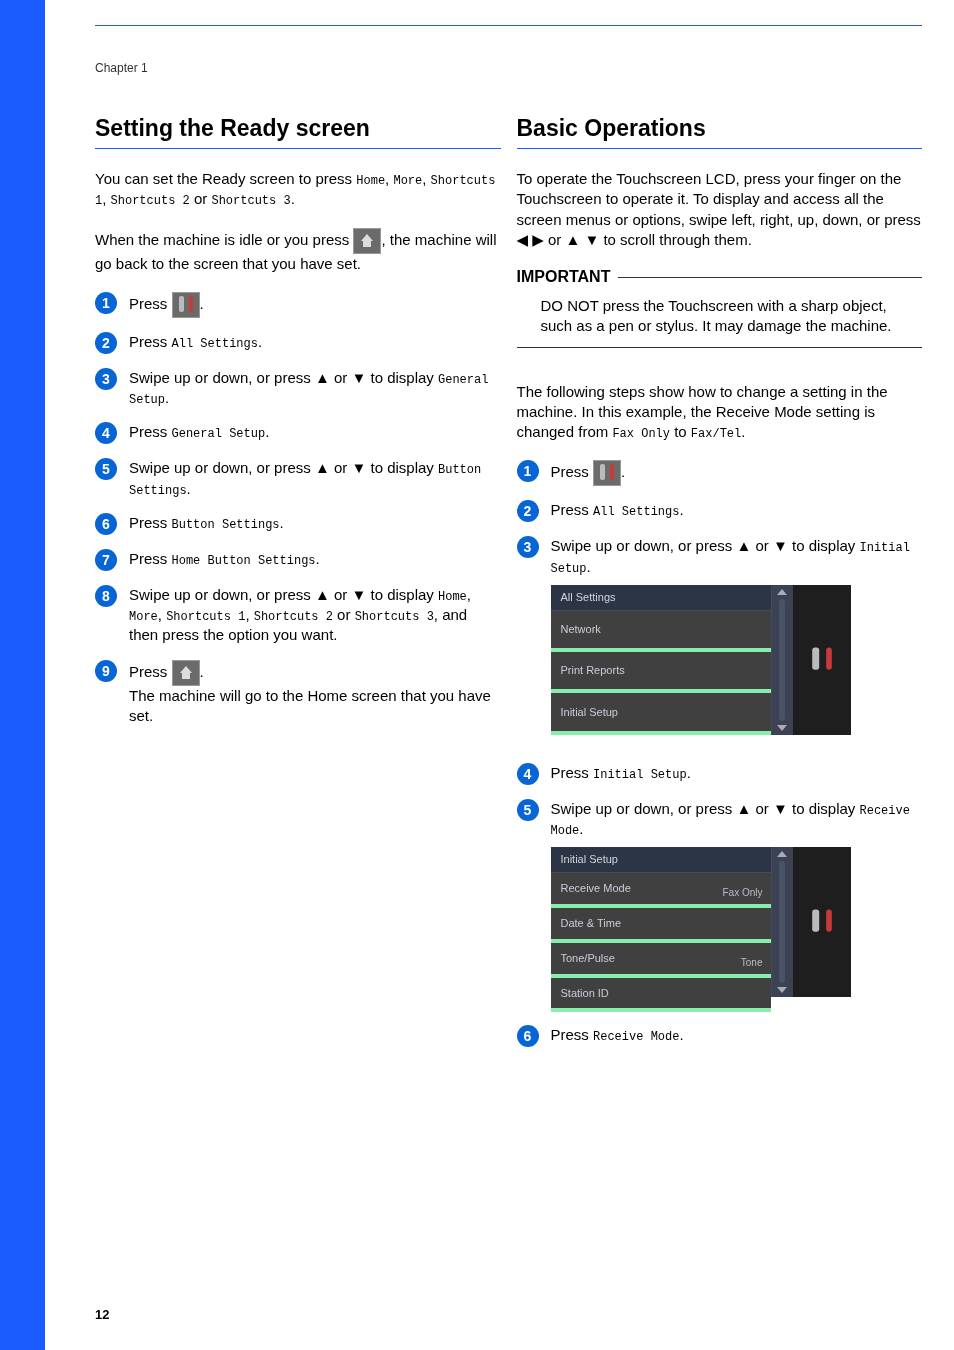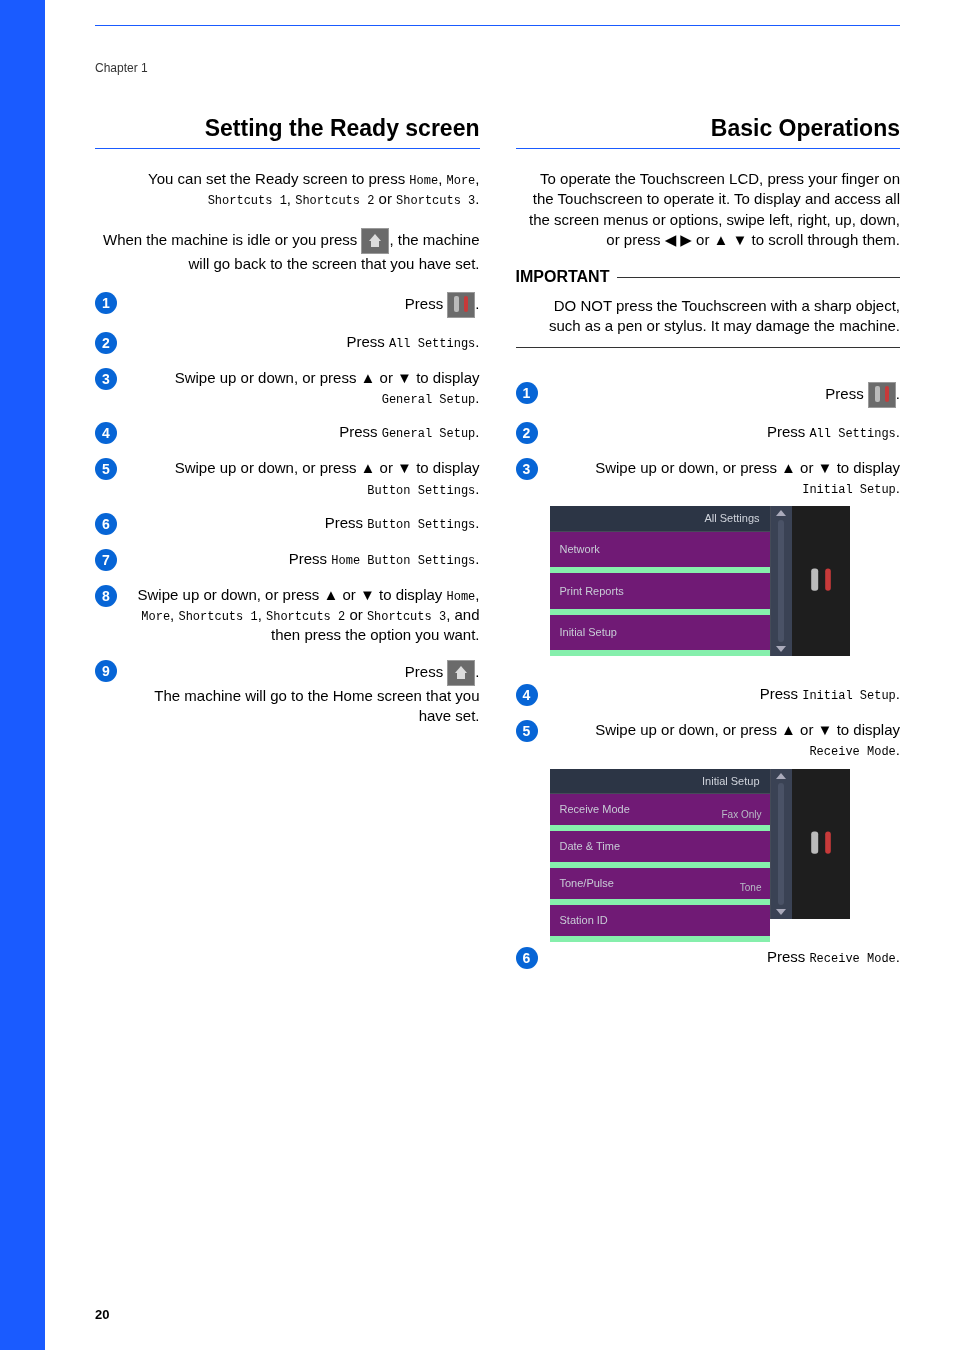--- a/index.html
+++ b/index.html
@@ -13,37 +13,36 @@
     }
     .blue-sidebar {
       position: absolute;
       left: 0; top: 0;
       width: 45px;
       height: 1350px;
       background: #1a5bff;
     }
     .page {
       margin-left: 45px;
-      padding: 25px 54px 30px 50px;
+      padding: 25px 32px 30px 50px;
       position: relative;
       height: 1350px;
     }
     .top-line {
       border-top: 1px solid #1a5bff;
       margin-bottom: 35px;
     }
     .chapter-label {
       font-size: 12px;
       color: #333;
       margin-bottom: 40px;
     }
     .columns {
       display: flex;
-      gap: 36px;
-      text-align: right;
+      gap: 16px;
     }
     .col { flex: 1; }
     h2 {
       font-size: 23px;
       font-weight: bold;
       border-bottom: 1.5px solid #1a5bff;
       padding-bottom: 6px;
       margin-bottom: 20px;
     }
     .para {
@@ -160,28 +159,28 @@
     }
     .ts-header {
       background: #2c3545;
       color: #d0d4dc;
       font-size: 11px;
       padding: 5px 10px;
       border-bottom: 1px solid #454b58;
     }
     .ts-item {
       flex: 1;
-      background: #701a75;
+      background: #404040;
       color: #c8ccd6;
       font-size: 11px;
       padding: 8px 10px;
       display: flex;
       align-items: center;
       justify-content: space-between;
-      border-bottom: 6px solid #86efac;
+      border-bottom: 4px solid #86efac;
       position: relative;
     }
     .ts-item-val {
       color: #b8bcc6;
       font-size: 10px;
       position: absolute;
       right: 8px;
       bottom: 4px;
     }
     .ts-scroll {
@@ -305,20 +304,23 @@
 
       <p class="para">To operate the Touchscreen LCD, press your finger on the Touchscreen to operate it. To display and access all the screen menus or options, swipe left, right, up, down, or press ◀ ▶ or ▲ ▼ to scroll through them.</p>
 
       <div class="important-box">
         <div class="important-title">
             <span>IMPORTANT</span>
           </div>
         <div class="important-body">DO NOT press the Touchscreen with a sharp object, such as a pen or stylus. It may damage the machine.</div>
       </div>
 
+      <p class="para">
+        <span>The following steps show how to change a setting in the machine. In this example, the Receive Mode setting is changed from </span><span class="mono">Fax Only</span><span> to </span><span class="mono">Fax/Tel</span><span>.</span>
+      </p>
 
       <ul class="steps">
         <li class="step">
             <span class="step-num">1</span>
           <div class="step-body"><span>Press </span><span class="icon-btn">
                 <span class="tools-glyph"></span>
               </span><span>.</span></div>
           </li>
 
         <li class="step">
@@ -389,14 +391,14 @@
           </li>
 
         <li class="step">
             <span class="step-num">6</span>
           <div class="step-body"><span>Press </span><span class="mono">Receive Mode</span><span>.</span></div>
           </li>
       </ul>
     </div>
   </div>
 
-  <div class="page-num">20</div>
+  <div class="page-num">12</div>
 </div>
 
 </body></html>

